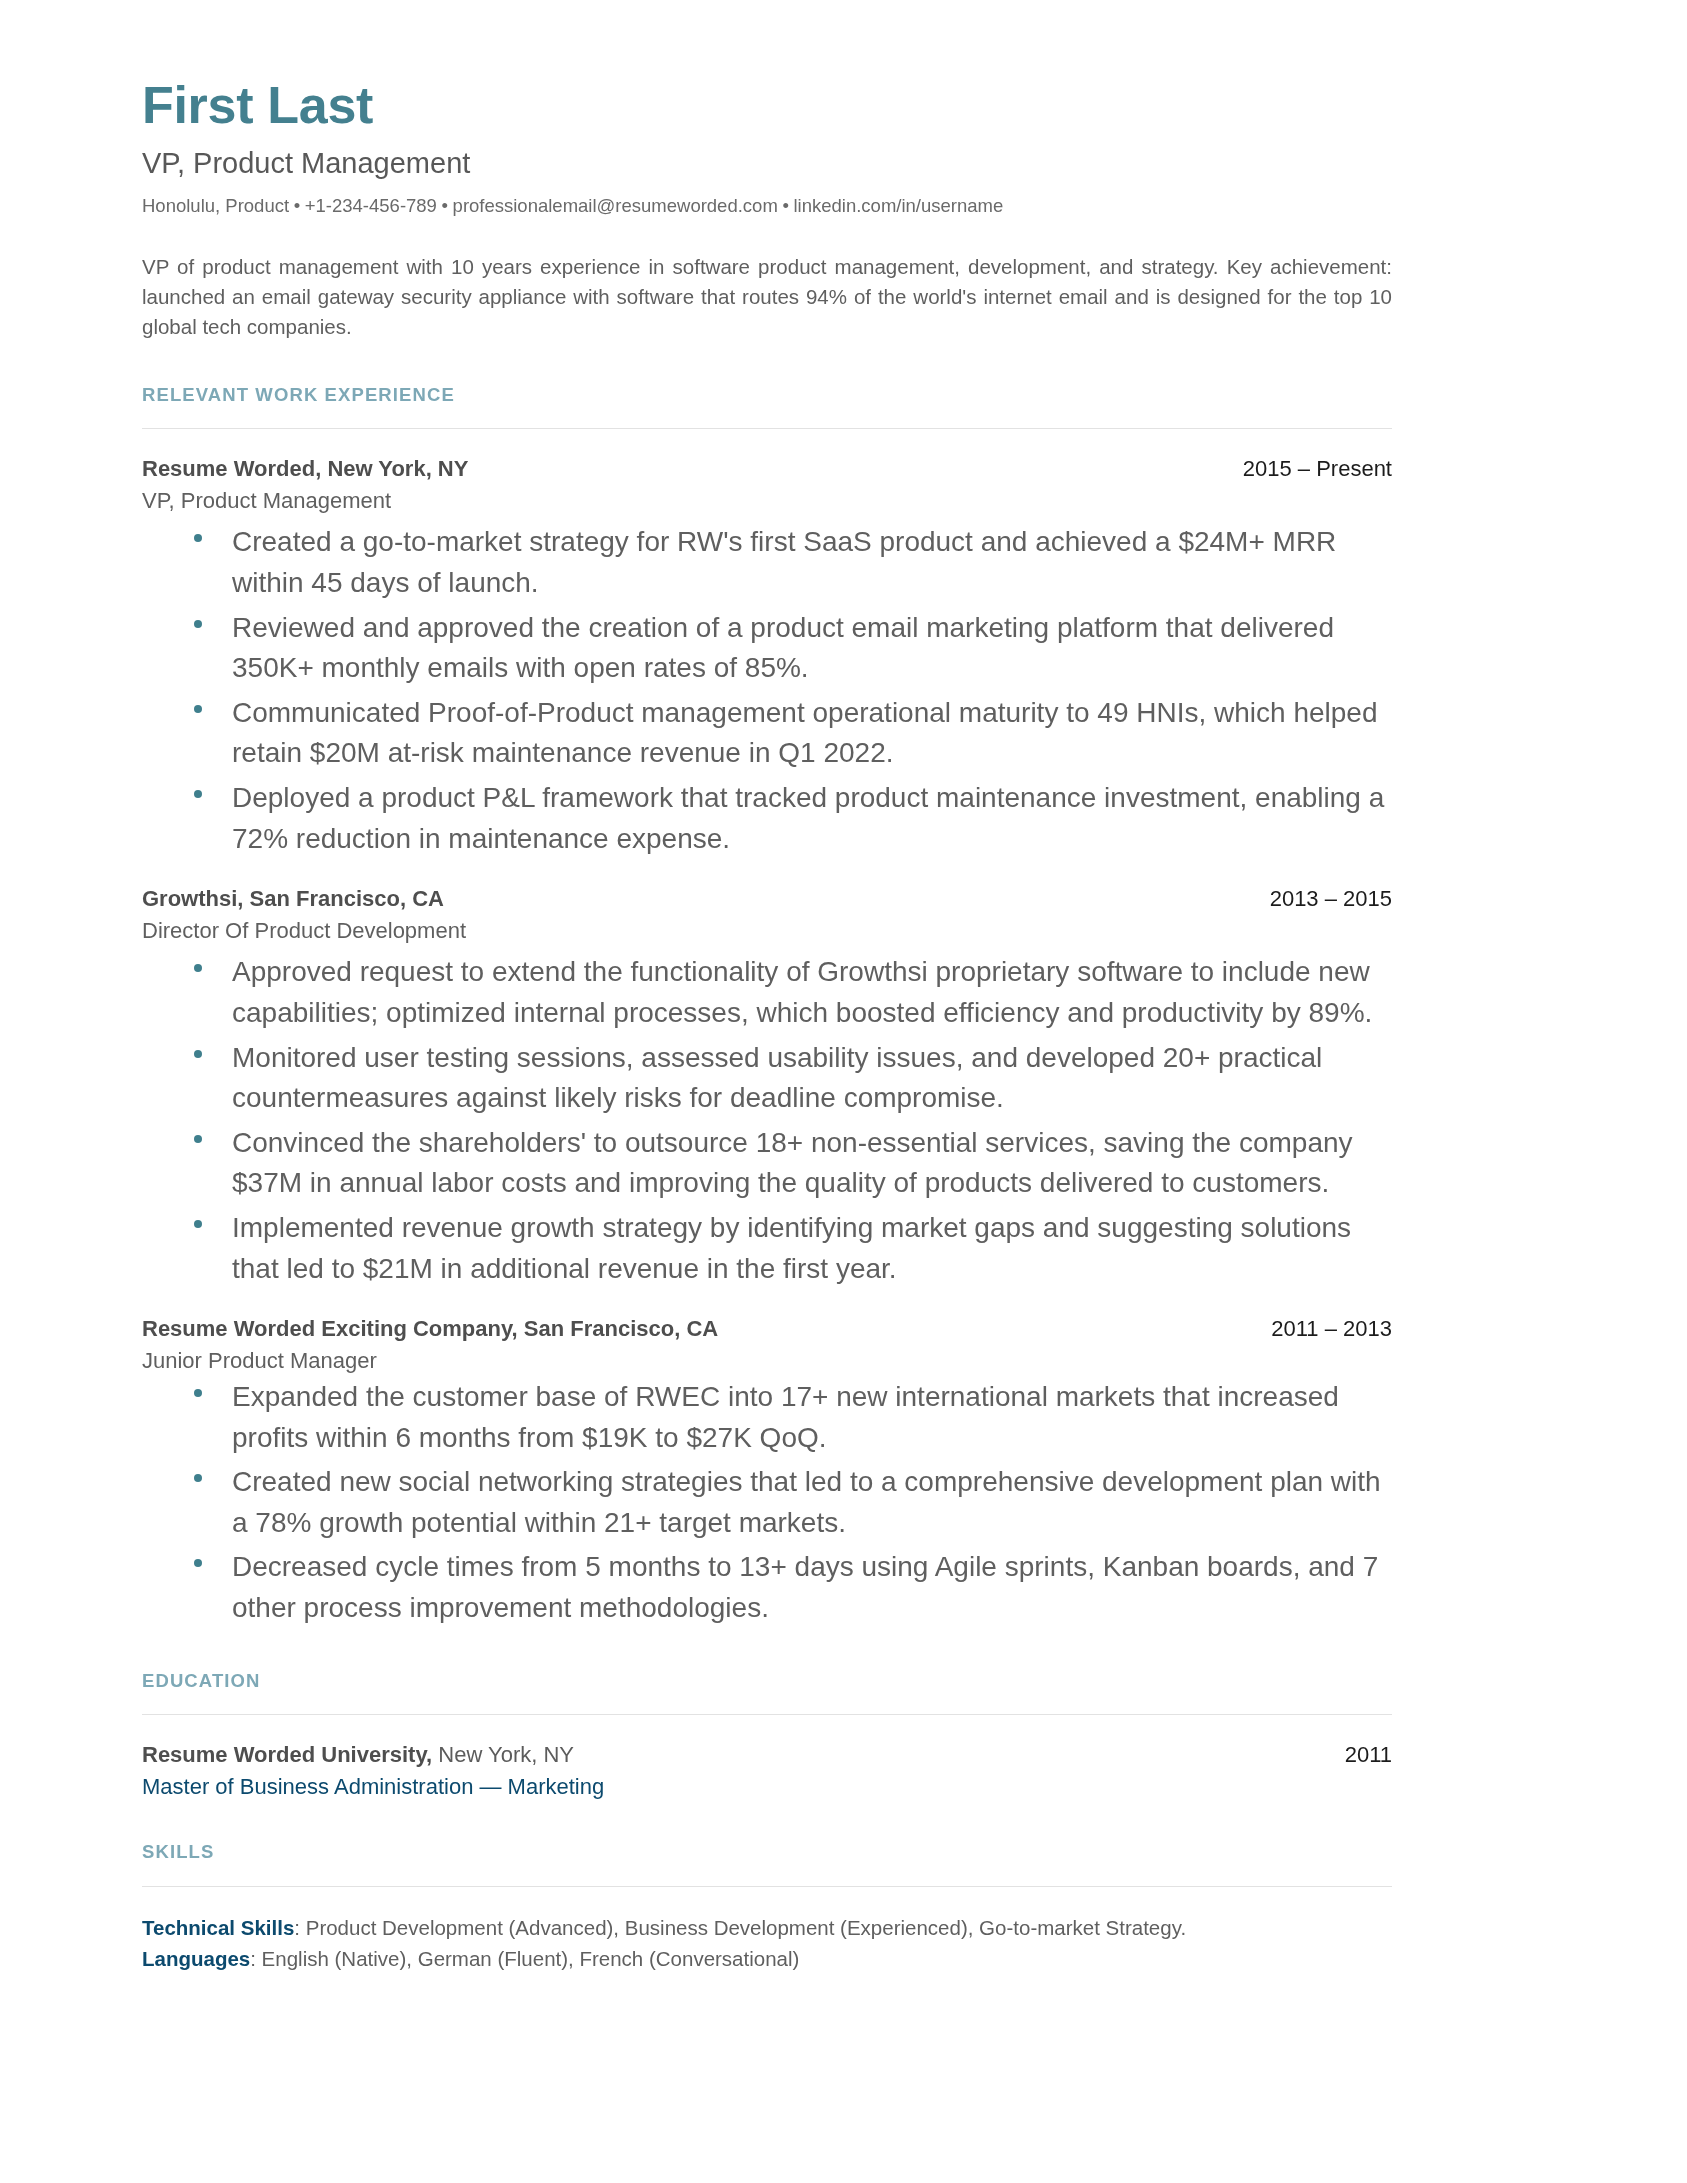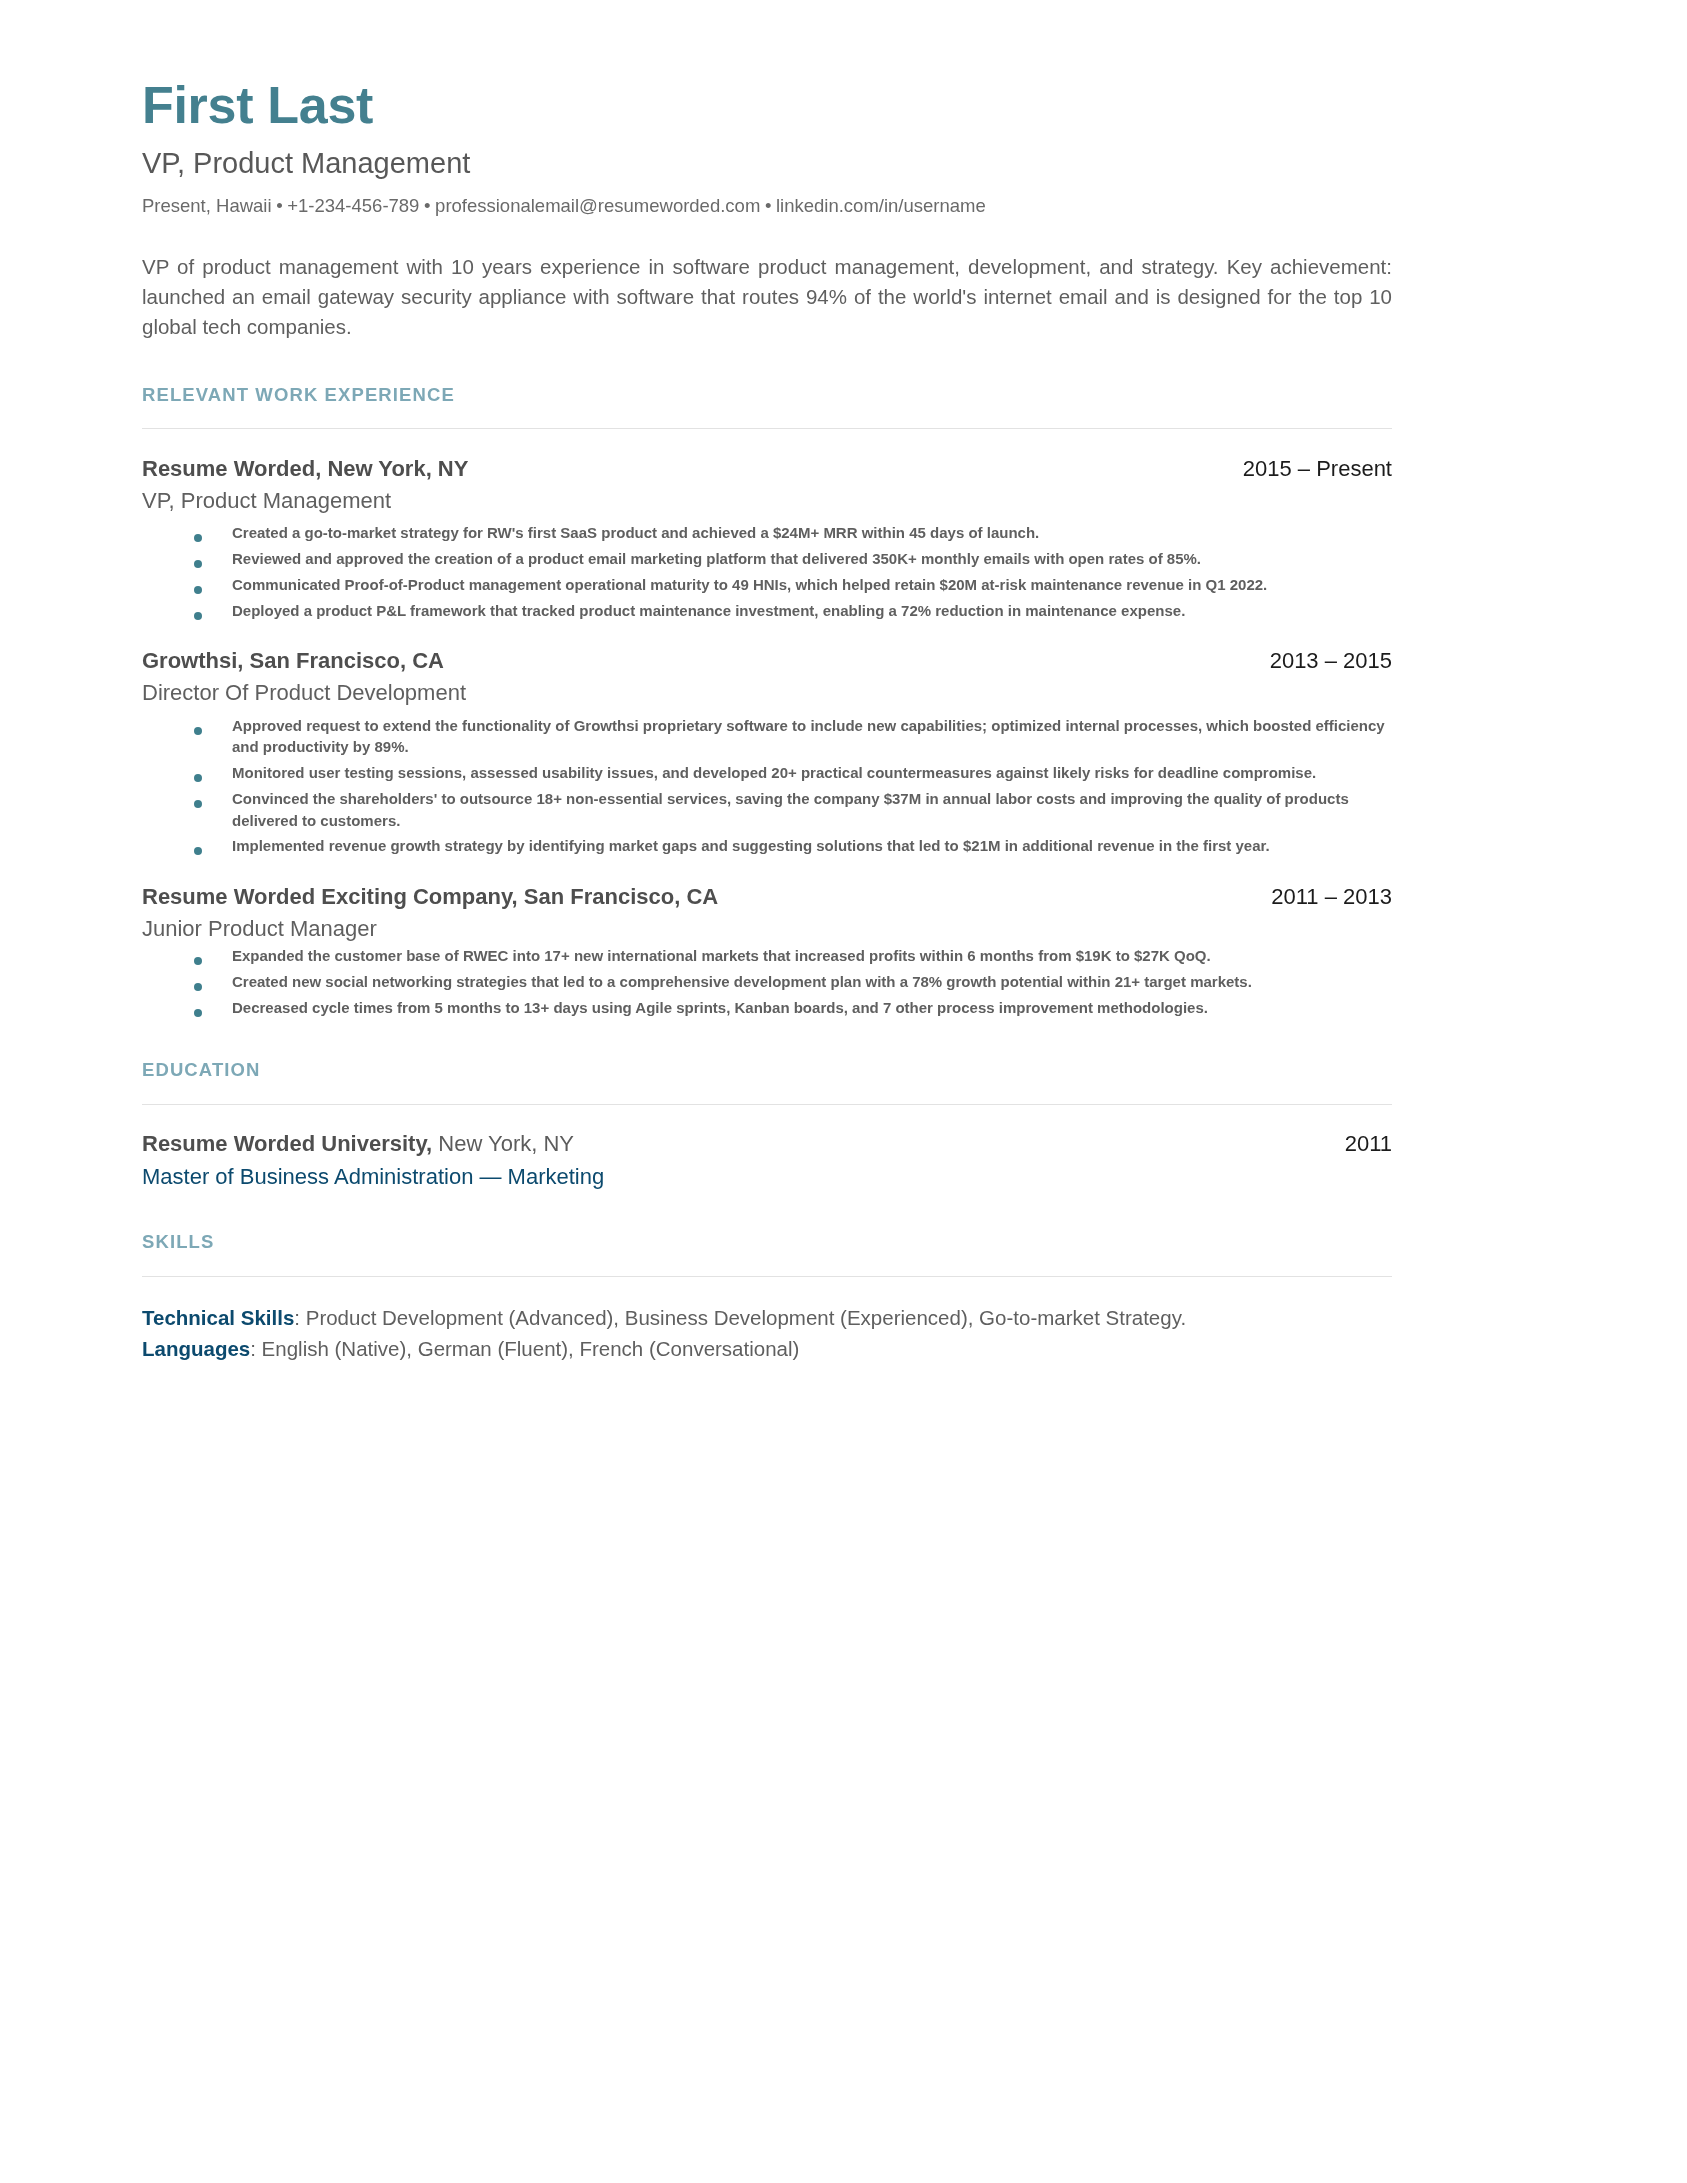--- a/index.html
+++ b/index.html
@@ -113,26 +113,25 @@
     margin-bottom: 2.6px;
   }
 
   ul.bullets {
     list-style: none;
     margin: 0;
     padding: 0 0 0 52px;
   }
   ul.bullets li {
     position: relative;
-    font-size: 15px;
+    font-size: 28px;
     line-height: 1.45;
     color: #5f5f5f;
     margin-bottom: 4px;
     padding-left: 38px;
-    font-weight: bold;
   }
   ul.bullets li:last-child {
     margin-bottom: 0;
   }
   ul.bullets li::before {
     content: "";
     position: absolute;
     left: 0;
     top: 12px;
     width: 8px;
@@ -169,21 +168,21 @@
 </head>
 <body>
 
 <div class="page">
   <div class="content">
 
     <div>
       <h1 class="name">First Last</h1>
       <div class="headline">VP, Product Management</div>
       <div class="contact">
-        <span>Present, Hawaii</span><span class="sep">•</span><span>+1-234-456-789</span><span class="sep">•</span><span>professionalemail@resumeworded.com</span><span class="sep">•</span><span>linkedin.com/in/username</span>
+        <span>Honolulu, Product</span><span class="sep">•</span><span>+1-234-456-789</span><span class="sep">•</span><span>professionalemail@resumeworded.com</span><span class="sep">•</span><span>linkedin.com/in/username</span>
       </div>
       <p class="summary">VP of product management with 10 years experience in software product management, development, and strategy. Key achievement: launched an email gateway security appliance with software that routes 94% of the world's internet email and is designed for the top 10 global tech companies.</p>
     </div>
 
     <div class="section-block">
       <div class="section-title">RELEVANT WORK EXPERIENCE</div>
       <hr class="rule">
 
       <div class="entry">
         <div class="entry-top">

